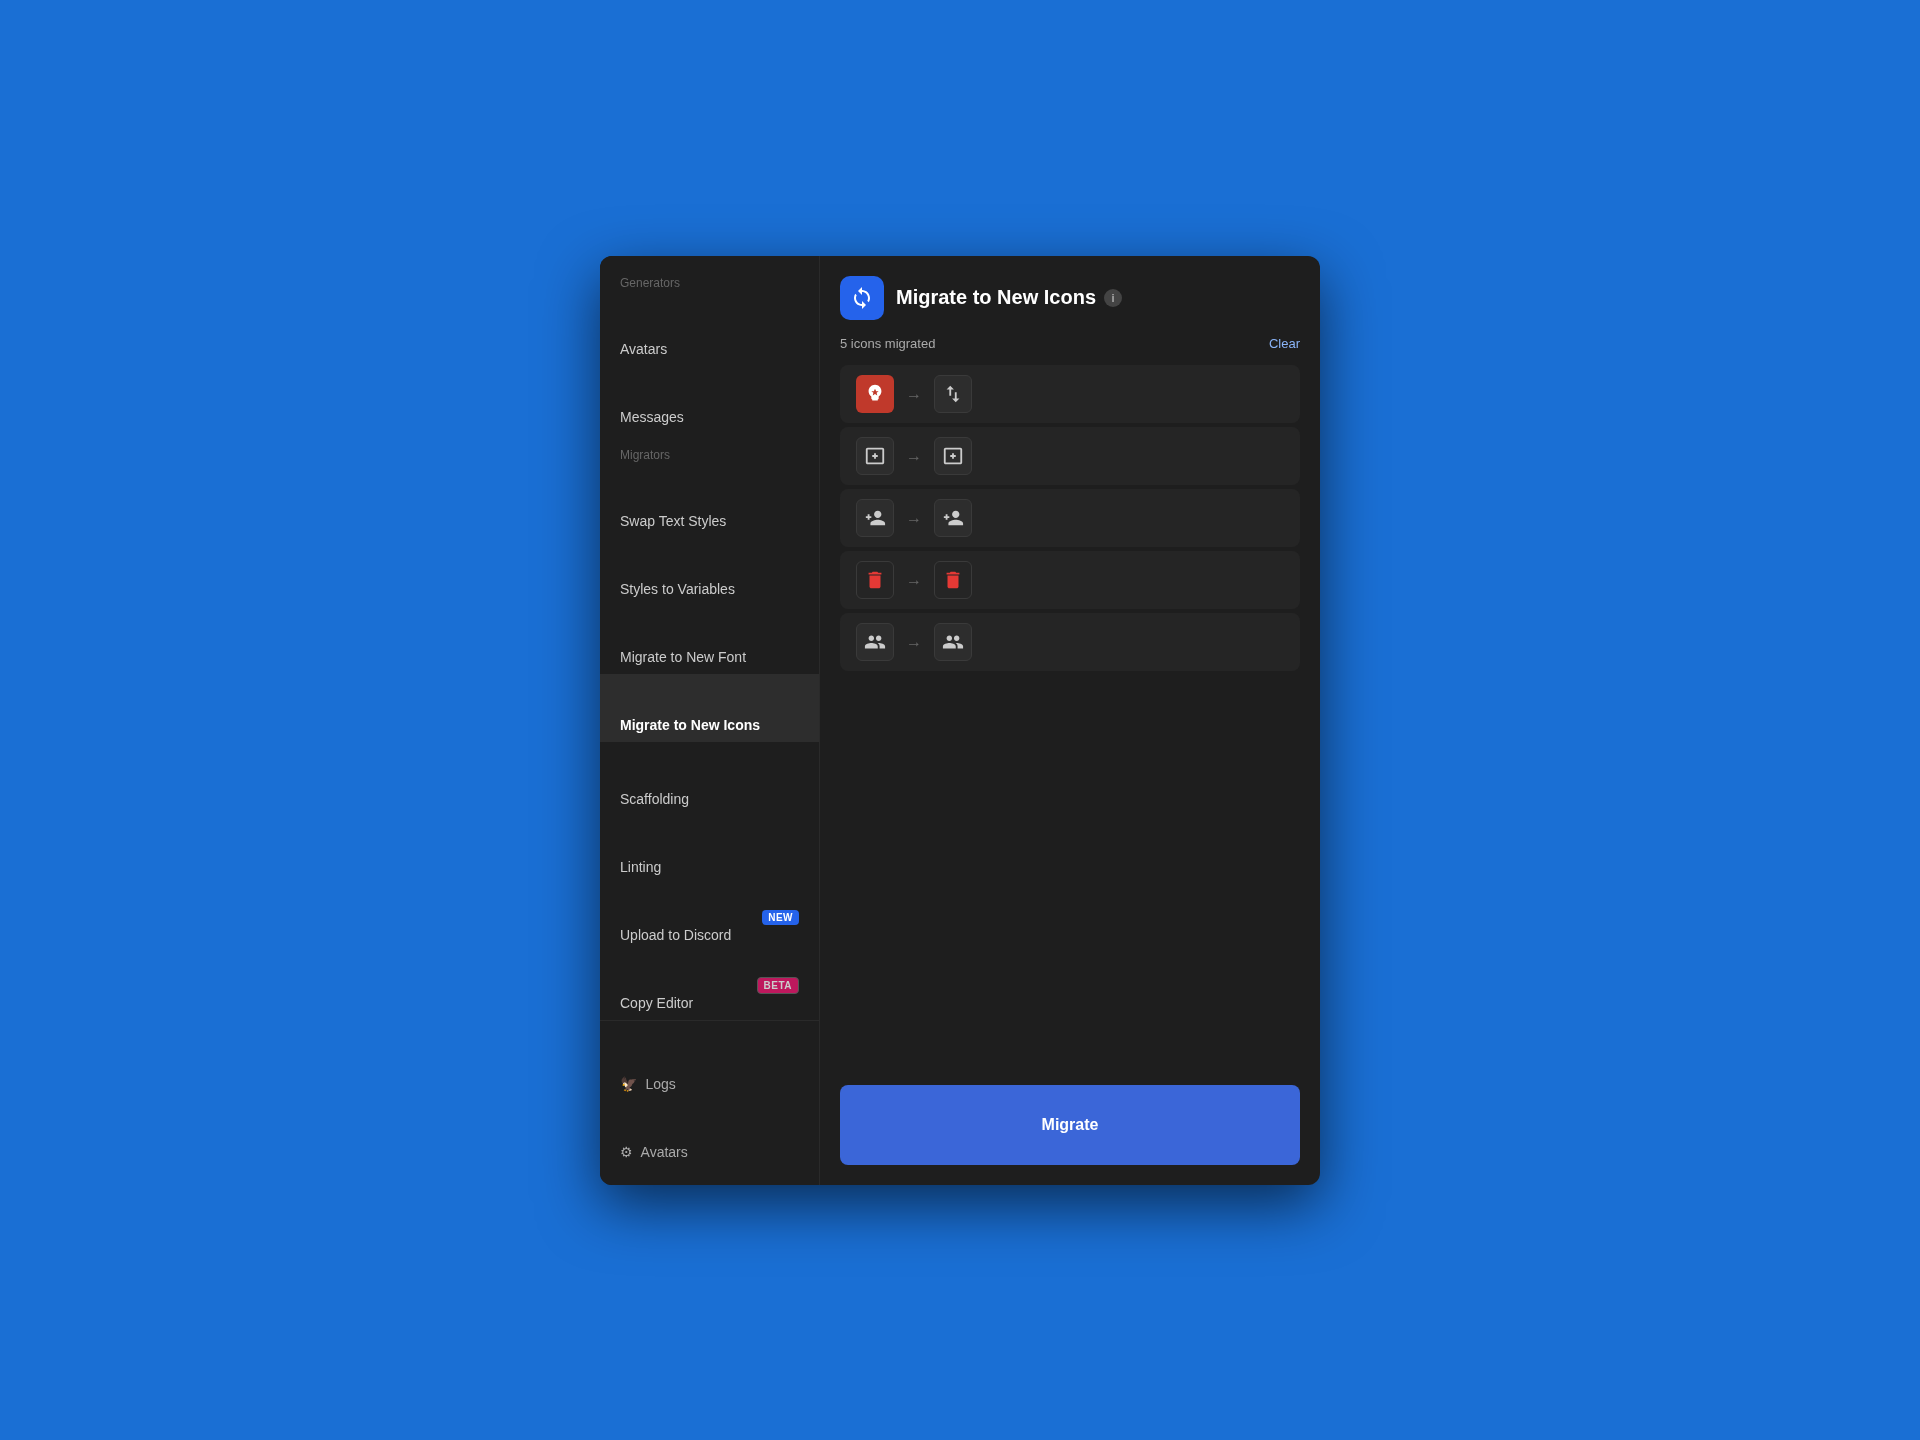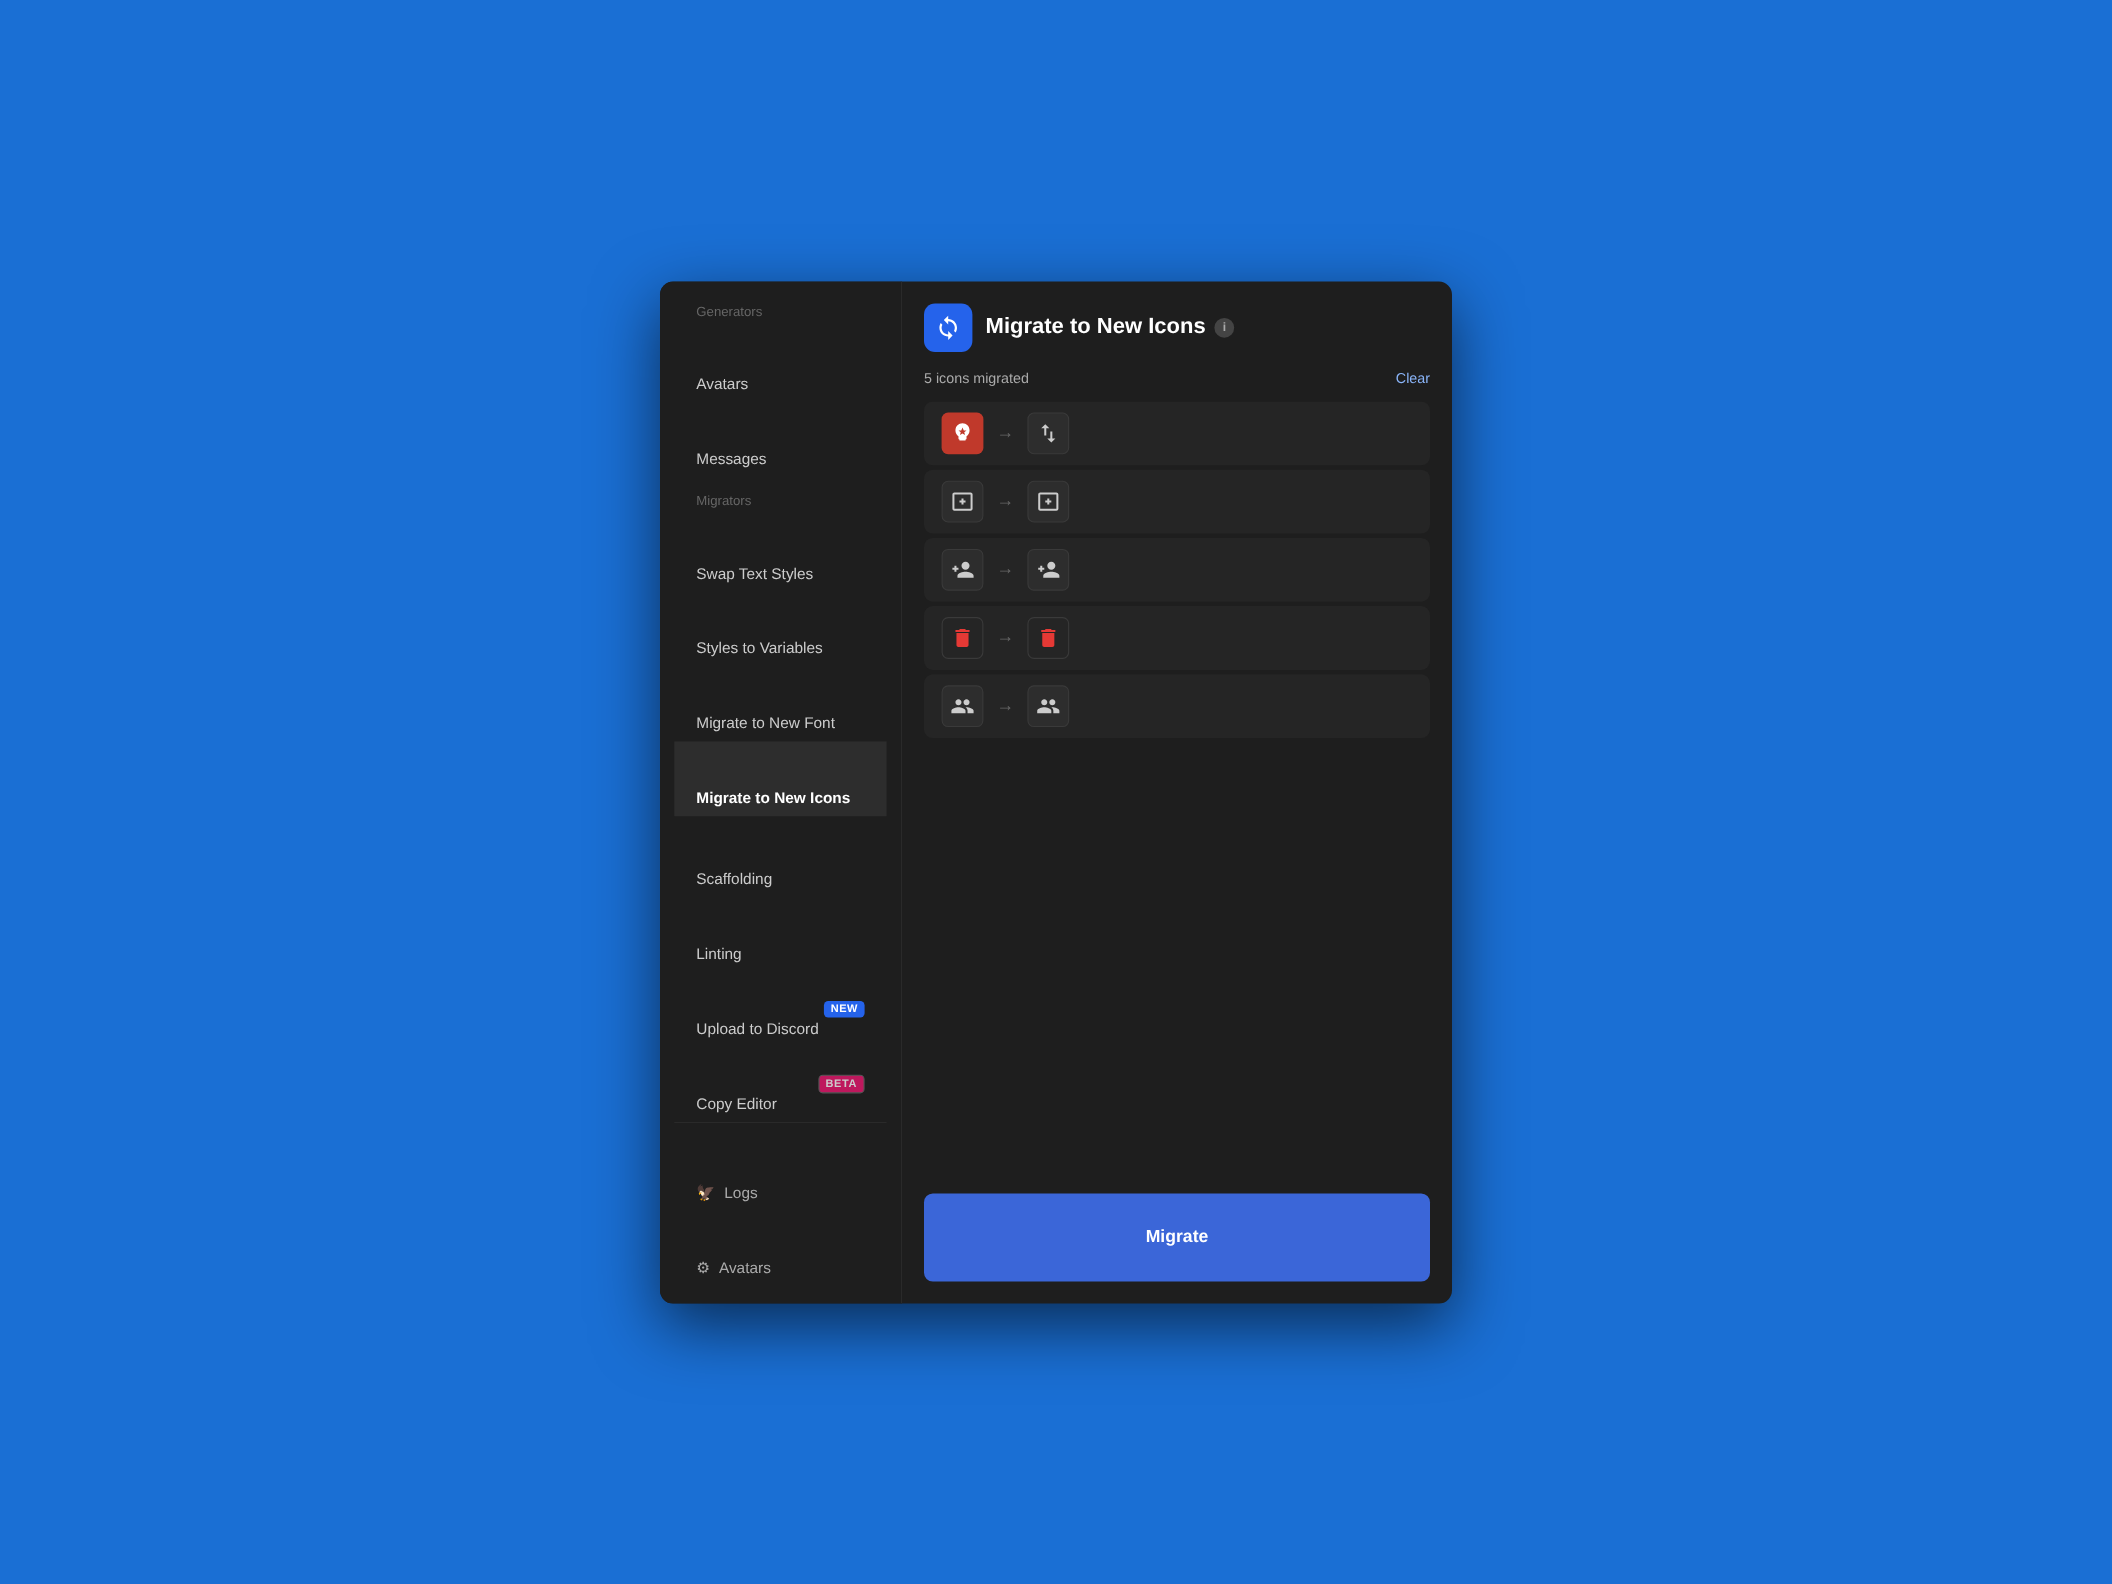--- a/index.html
+++ b/index.html
@@ -61,21 +61,21 @@
       line-height: 1;
     }
     .dialog-body {
       display: flex;
       flex: 1;
     }
     .sidebar {
       width: 220px;
       background: #1e1e1e;
       border-right: 1px solid #2a2a2a;
-      padding: 16px 13px;
+      padding: 16px 0;
       flex-shrink: 0;
     }
     .section-label {
       color: #666;
       font-size: 12px;
       font-weight: 500;
       padding: 4px 20px 8px;
       text-transform: none;
       letter-spacing: 0;
     }

